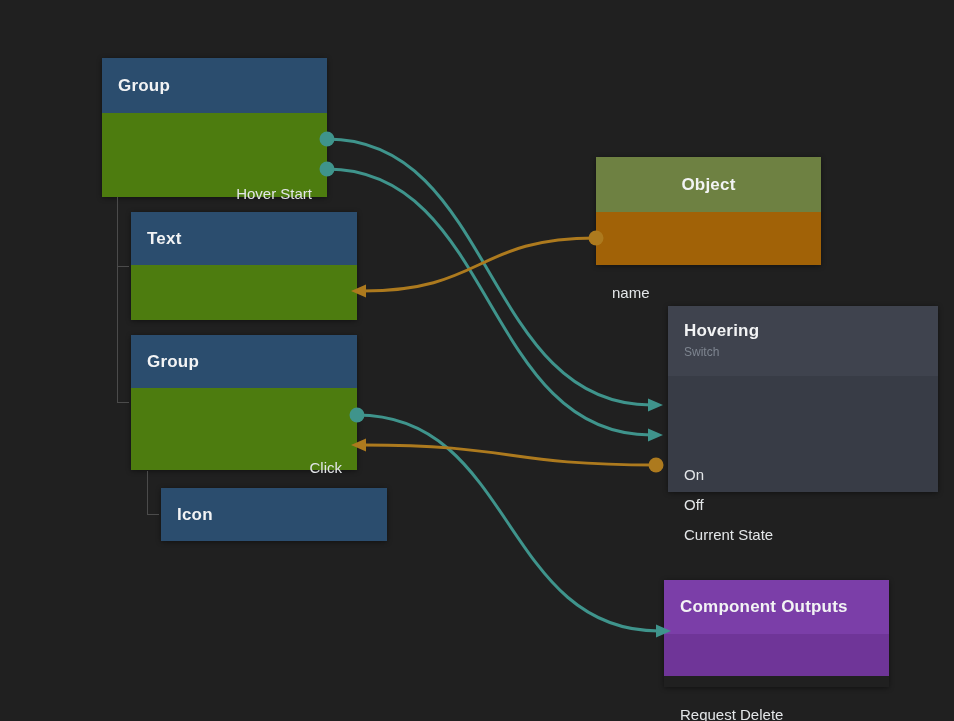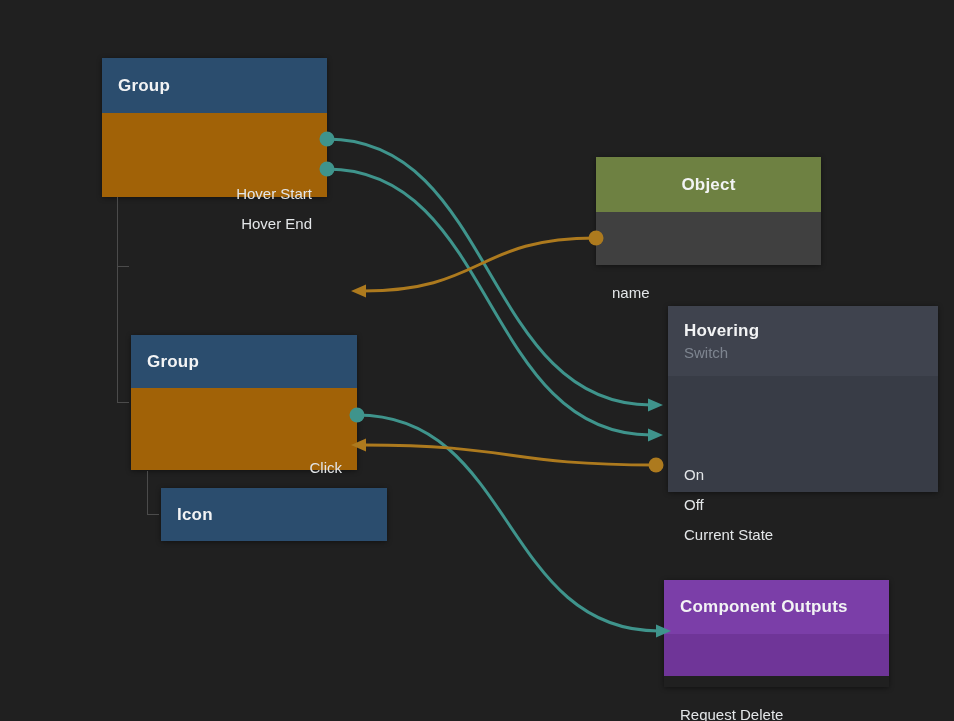--- a/index.html
+++ b/index.html
@@ -25,42 +25,42 @@
   }
   .node-title{
     font-size:17px;
     font-weight:600;
     color:#f2f3f4;
     letter-spacing:.2px;
     line-height:20px;
     white-space:nowrap;
   }
   .node-subtitle{
-    font-size:15px;
+    font-size:12px;
     color:#7e8590;
     line-height:19px;
     margin-top:2px;
     white-space:nowrap;
   }
   .node-body{position:relative;width:100%;}
   .port{
     position:absolute;
     height:22px;
     line-height:22px;
     font-size:15px;
     color:#e3e6e8;
     white-space:nowrap;
   }
   .port.align-right{right:15px;text-align:right;}
   .port.align-left{left:16px;text-align:left;}
   
   .node--blue   .node-header{background:#2b4d6e;}
-  .node--blue   .node-body  {background:#a16207;}
+  .node--blue   .node-body  {background:#4d7c0f;}
   .node--olive  .node-header{background:#6e8142;align-items:center;}
-  .node--olive  .node-body  {background:#404040;}
+  .node--olive  .node-body  {background:#a16207;}
   .node--slate  .node-header{background:#3f434e;}
   .node--slate  .node-body  {background:#383c46;text-decoration:underline;}
   .node--purple .node-header{background:#7b3ea8;}
   .node--purple .node-body  {background:#6f3598;}
   svg#wires{
     position:absolute;inset:0;
     pointer-events:none;
     z-index:5;
   }
   svg#wires path{pointer-events:stroke;}
@@ -96,20 +96,28 @@
   <div class="node node--blue" style="left:102px;top:58px;width:225px;height:139px">
     <div class="node-header" style="height:55px">
       <div class="node-title">Group</div>
     </div>
     <div class="node-body" style="height:84px">
       <div class="port align-right" style="top:70px">Hover Start</div>
       <div class="port align-right" style="top:100px">Hover End</div>
     </div>
   </div>
 
+  <div class="node node--blue" style="left:131px;top:212px;width:226px;height:108px">
+    <div class="node-header" style="height:53px">
+      <div class="node-title">Text</div>
+    </div>
+    <div class="node-body" style="height:55px">
+      <div class="port align-right" style="top:68px;top:68px">Text</div>
+    </div>
+  </div>
 
   <div class="node node--blue" style="left:131px;top:335px;width:226px;height:135px">
     <div class="node-header" style="height:53px">
       <div class="node-title">Group</div>
     </div>
     <div class="node-body" style="height:82px">
       <div class="port align-right" style="top:69px">Click</div>
       <div class="port align-right" style="top:99px">Mounted</div>
     </div>
   </div>

